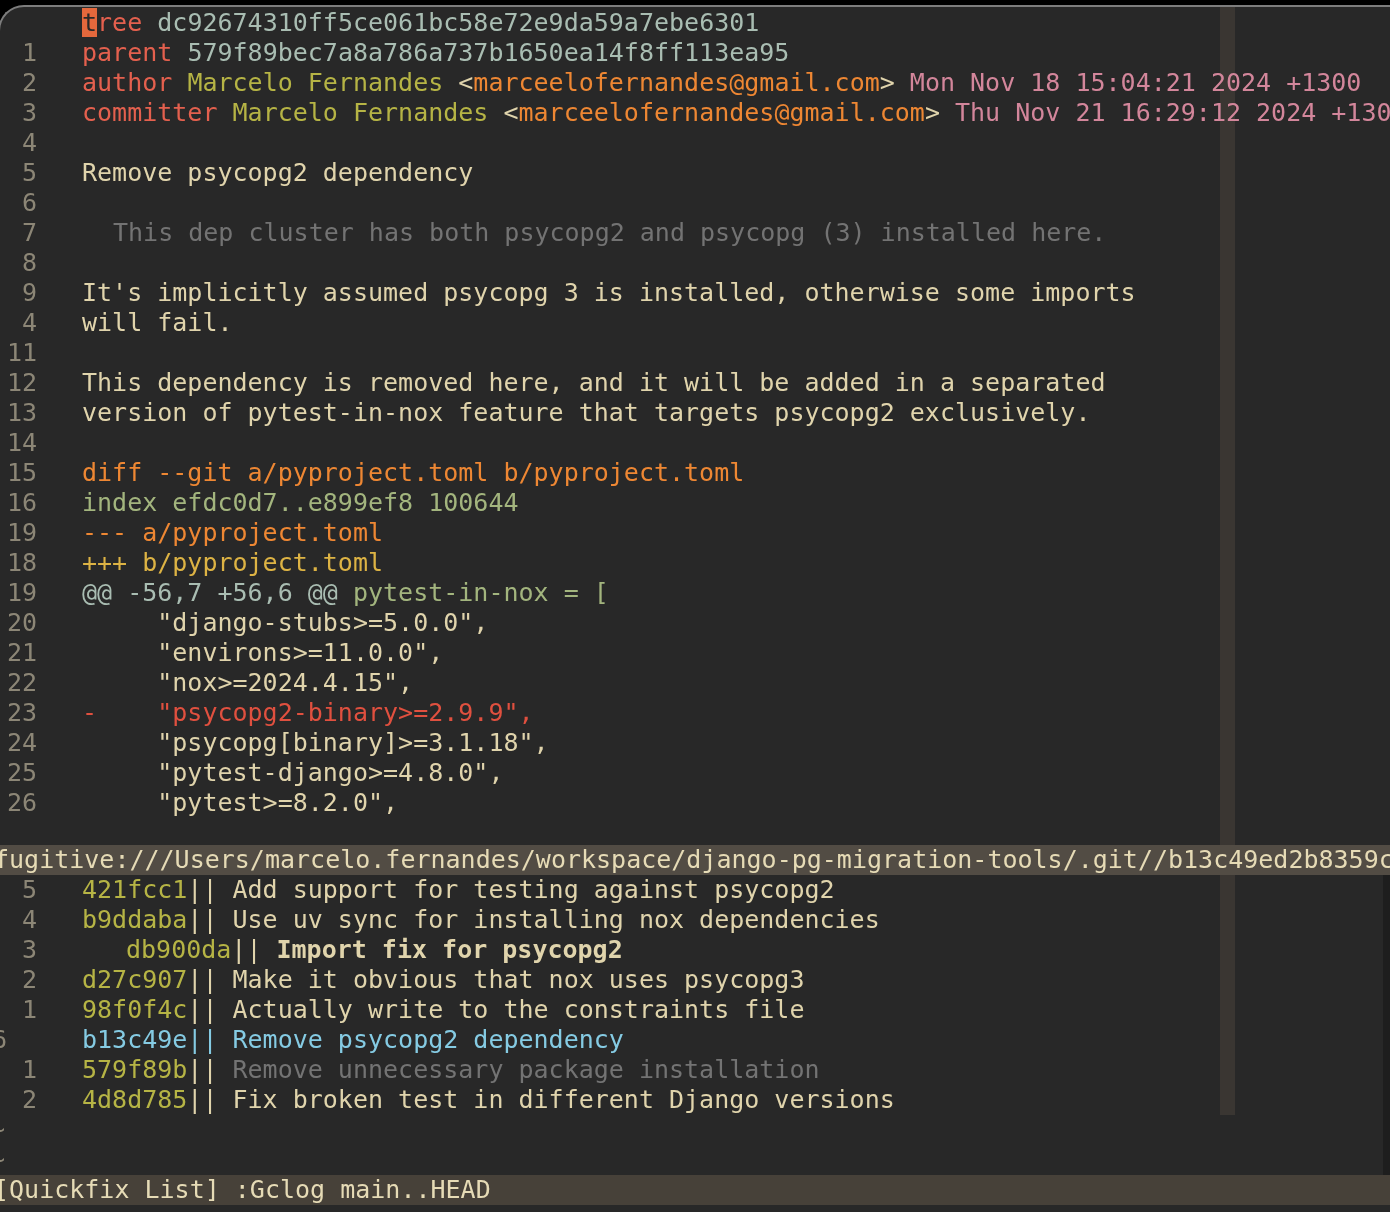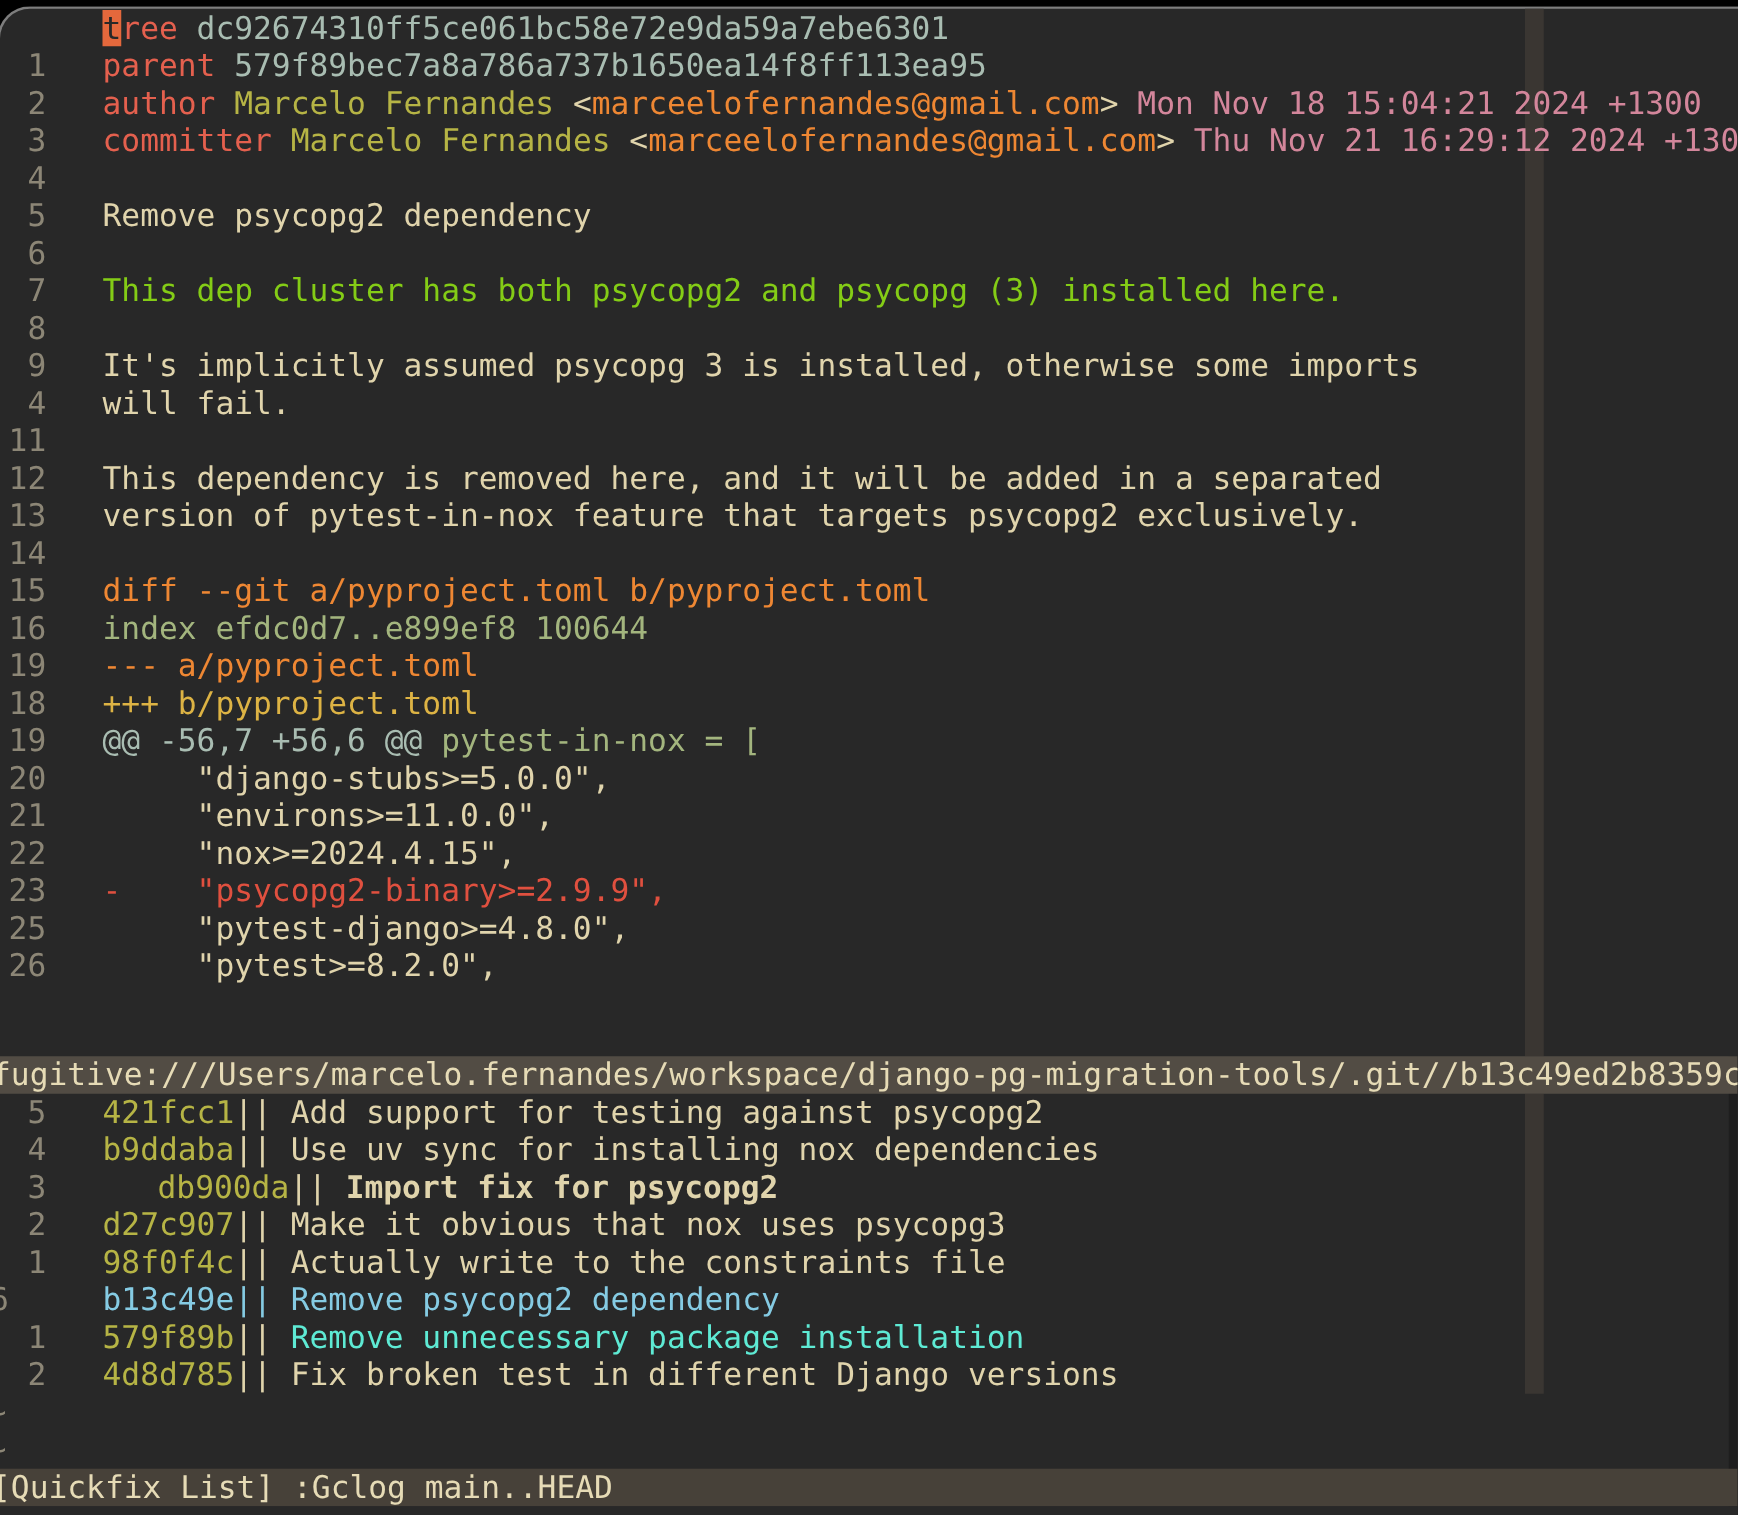--- a/index.html
+++ b/index.html
@@ -65,51 +65,52 @@
 <div class="right-strip"></div>
 
 <div id="commit-lines" class="win">
     <div class="row"><span class="gutter"></span><span class="content"><span class="cursor">t</span><span style="color: rgb(228, 96, 78);">ree</span><span style="color: rgb(224, 212, 172);"> </span><span style="color: rgb(169, 189, 178);">dc92674310ff5ce061bc58e72e9da59a7ebe6301</span></span></div>
     <div class="row"><span class="gutter">1</span><span class="content"><span style="color: rgb(228, 96, 78);">parent</span><span style="color: rgb(224, 212, 172);"> </span><span style="color: rgb(169, 189, 178);">579f89bec7a8a786a737b1650ea14f8ff113ea95</span></span></div>
     <div class="row"><span class="gutter">2</span><span class="content"><span style="color: rgb(228, 96, 78);">author</span><span style="color: rgb(224, 212, 172);"> </span><span style="color: rgb(182, 180, 69);">Marcelo Fernandes</span><span style="color: rgb(224, 212, 172);"> &lt;</span><span style="color: rgb(238, 135, 51);">marceelofernandes@gmail.com</span><span style="color: rgb(224, 212, 172);">&gt; </span><span style="color: rgb(211, 134, 155);">Mon Nov 18 15:04:21 2024 +1300</span></span></div>
     <div class="row"><span class="gutter">3</span><span class="content"><span style="color: rgb(228, 96, 78);">committer</span><span style="color: rgb(224, 212, 172);"> </span><span style="color: rgb(182, 180, 69);">Marcelo Fernandes</span><span style="color: rgb(224, 212, 172);"> &lt;</span><span style="color: rgb(238, 135, 51);">marceelofernandes@gmail.com</span><span style="color: rgb(224, 212, 172);">&gt; </span><span style="color: rgb(211, 134, 155);">Thu Nov 21 16:29:12 2024 +1300</span></span></div>
     <div class="row"><span class="gutter">4</span><span class="content"></span></div>
     <div class="row"><span class="gutter">5</span><span class="content"><span style="color: rgb(224, 212, 172);">Remove psycopg2 dependency</span></span></div>
     <div class="row"><span class="gutter">6</span><span class="content"></span></div>
-    <div class="row"><span class="gutter">7</span><span class="content"><span style="color: #84cc16;">This dep cluster has both psycopg2 and psycopg (3) installed here.</span></span></div>
+    <div class="row"><span class="gutter">7</span><span class="content"><span style="color: #737373; margin-left: 31px;">This dep cluster has both psycopg2 and psycopg (3) installed here.</span></span></div>
     <div class="row"><span class="gutter">8</span><span class="content"></span></div>
     <div class="row"><span class="gutter">9</span><span class="content"><span style="color: rgb(224, 212, 172);">It's implicitly assumed psycopg 3 is installed, otherwise some imports</span></span></div>
     <div class="row"><span class="gutter">4</span><span class="content"><span style="color: rgb(224, 212, 172);">will fail.</span></span></div>
     <div class="row"><span class="gutter">11</span><span class="content"></span></div>
     <div class="row"><span class="gutter">12</span><span class="content"><span style="color: rgb(224, 212, 172);">This dependency is removed here, and it will be added in a separated</span></span></div>
     <div class="row"><span class="gutter">13</span><span class="content"><span style="color: rgb(224, 212, 172);">version of pytest-in-nox feature that targets psycopg2 exclusively.</span></span></div>
     <div class="row"><span class="gutter">14</span><span class="content"></span></div>
     <div class="row"><span class="gutter">15</span><span class="content"><span style="color: rgb(238, 135, 51);">diff --git a/pyproject.toml b/pyproject.toml</span></span></div>
     <div class="row"><span class="gutter">16</span><span class="content"><span style="color: rgb(163, 181, 126);">index efdc0d7..e899ef8 100644</span></span></div>
     <div class="row"><span class="gutter">19</span><span class="content"><span style="color: rgb(238, 135, 51);">--- a/pyproject.toml</span></span></div>
     <div class="row"><span class="gutter">18</span><span class="content"><span style="color: rgb(221, 179, 68);">+++ b/pyproject.toml</span></span></div>
     <div class="row"><span class="gutter">19</span><span class="content"><span style="color: rgb(169, 189, 178);">@@ -56,7 +56,6 @@</span><span style="color: rgb(163, 181, 126);"> pytest-in-nox = [</span></span></div>
     <div class="row"><span class="gutter">20</span><span class="content"><span style="color: rgb(224, 212, 172);">     "django-stubs&gt;=5.0.0",</span></span></div>
     <div class="row"><span class="gutter">21</span><span class="content"><span style="color: rgb(224, 212, 172);">     "environs&gt;=11.0.0",</span></span></div>
     <div class="row"><span class="gutter">22</span><span class="content"><span style="color: rgb(224, 212, 172);">     "nox&gt;=2024.4.15",</span></span></div>
     <div class="row"><span class="gutter">23</span><span class="content"><span style="color: rgb(224, 80, 63);">-    "psycopg2-binary&gt;=2.9.9",</span></span></div>
+    <div class="row"><span class="gutter">24</span><span class="content"><span style="color: rgb(224, 212, 172);">     "psycopg[binary]&gt;=3.1.18",</span></span></div>
     <div class="row"><span class="gutter">25</span><span class="content"><span style="color: rgb(224, 212, 172);">     "pytest-django&gt;=4.8.0",</span></span></div>
     <div class="row"><span class="gutter">26</span><span class="content"><span style="color: rgb(224, 212, 172);">     "pytest&gt;=8.2.0",</span></span></div>
   </div>
 
 <div id="statusline-fugitive" class="statusline">fugitive:///Users/marcelo.fernandes/workspace/django-pg-migration-tools/.git//b13c49ed2b8359c8</div>
 
 <div id="qf-lines" class="win">
     <div class="row"><span class="gutter">5</span><span class="content"><span class="b" style="color: rgb(182, 180, 69);">421fcc1</span><span style="color: rgb(224, 212, 172);">|| </span><span style="color: rgb(224, 212, 172);">Add support for testing against psycopg2</span></span></div>
     <div class="row"><span class="gutter">4</span><span class="content"><span class="b" style="color: rgb(182, 180, 69);">b9ddaba</span><span style="color: rgb(224, 212, 172);">|| </span><span style="color: rgb(224, 212, 172);">Use uv sync for installing nox dependencies</span></span></div>
     <div class="row"><span class="gutter">3</span><span class="content"><span class="b" style="color: rgb(182, 180, 69); margin-left: 44px;">db900da</span><span style="color: rgb(224, 212, 172);">|| </span><span style="color: rgb(224, 212, 172); font-weight: bold;">Import fix for psycopg2</span></span></div>
     <div class="row"><span class="gutter">2</span><span class="content"><span class="b" style="color: rgb(182, 180, 69);">d27c907</span><span style="color: rgb(224, 212, 172);">|| </span><span style="color: rgb(224, 212, 172);">Make it obvious that nox uses psycopg3</span></span></div>
     <div class="row"><span class="gutter">1</span><span class="content"><span class="b" style="color: rgb(182, 180, 69);">98f0f4c</span><span style="color: rgb(224, 212, 172);">|| </span><span style="color: rgb(224, 212, 172);">Actually write to the constraints file</span></span></div>
     <div class="row"><span class="gutter abs">6</span><span class="content"><span class="b" style="color: rgb(133, 203, 227);">b13c49e</span><span style="color: rgb(133, 203, 227);">|| </span><span style="color: rgb(133, 203, 227);">Remove psycopg2 dependency</span></span></div>
-    <div class="row"><span class="gutter">1</span><span class="content"><span class="b" style="color: rgb(182, 180, 69);">579f89b</span><span style="color: rgb(224, 212, 172);">|| </span><span style="color: #5eead4; margin-top: 20px;">Remove unnecessary package installation</span></span></div>
+    <div class="row"><span class="gutter">1</span><span class="content"><span class="b" style="color: rgb(182, 180, 69);">579f89b</span><span style="color: rgb(224, 212, 172);">|| </span><span style="color: #737373; margin-top: 20px;">Remove unnecessary package installation</span></span></div>
     <div class="row"><span class="gutter">2</span><span class="content"><span class="b" style="color: rgb(182, 180, 69);">4d8d785</span><span style="color: rgb(224, 212, 172);">|| </span><span style="color: rgb(224, 212, 172);">Fix broken test in different Django versions</span></span></div>
     <div class="row"><span class="tilde" style="color: rgb(140, 134, 118);">~</span></div>
     <div class="row"><span class="tilde" style="color: rgb(140, 134, 118);">~</span></div>
   </div>
 
 <div id="statusline-qf" class="statusline">[Quickfix List] :Gclog main..HEAD</div>
 
 <div id="cmdline"></div>
 
 </body></html>

